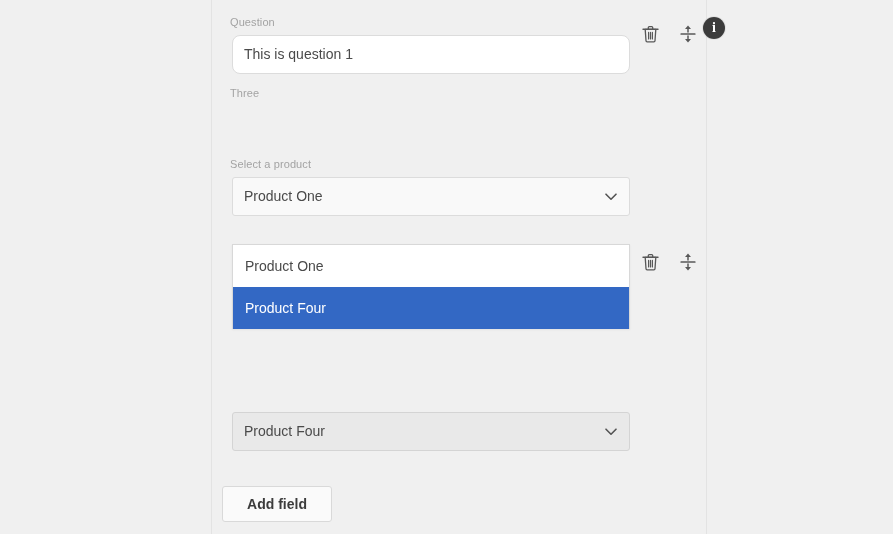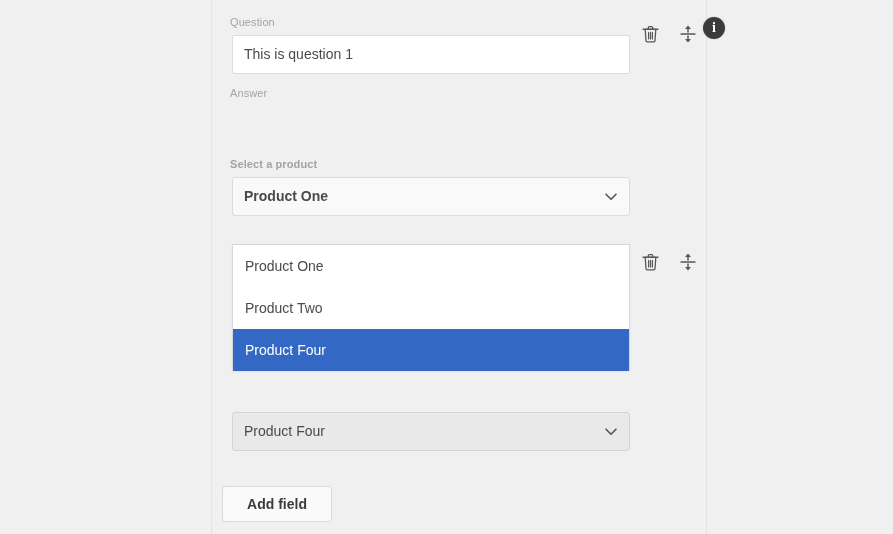--- a/index.html
+++ b/index.html
@@ -60,21 +60,21 @@
   }
 
   .text-input {
     position: relative;
     box-sizing: border-box;
     margin-left: 20px;
     width: 398px;
     height: 39px;
     background: #ffffff;
     border: 1px solid #dcdcdc;
-    border-radius: 2px;
+    border-radius: 8px;
     font-size: 14px;
     color: #4a4a4a;
     line-height: 37px;
     padding-left: 11px;
     white-space: nowrap;
     overflow: hidden;
   }
 
   .select-control {
     position: relative;
@@ -228,40 +228,39 @@
                 <path d="M9 18.4l-3-3.4h6l-3 3.4z" fill="#585858"></path>
               </svg>
             </span>
           </div>
           <div class="info-badge">i</div>
         </div>
       </div>
     </div>
 
     <div class="field-group" style="top:85px;">
-      <div class="field-label">Answer</div>
+      <div class="field-label">Three</div>
     </div>
 
-    <div class="field-group" style="top:156px;font-weight:bold;">
+    <div class="field-group" style="top:156px;">
       <div class="field-label">Select a product</div>
       <div class="select-control">
         <span>Product One</span>
         <span class="chevron">
           <svg width="12" height="8" viewBox="0 0 12 8" fill="none" xmlns="http://www.w3.org/2000/svg">
             <path d="M1 1.2L6 6.2L11 1.2" stroke="#555555" stroke-width="1.6" stroke-linecap="round" stroke-linejoin="round"></path>
           </svg>
         </span>
       </div>
     </div>
 
     <div class="field-group" style="top:244px;">
 
       <div class="dropdown-panel" style="top:0;">
         <div class="dropdown-option">Product One</div>
-        <div class="dropdown-option">Product Two</div>
         <div class="dropdown-option selected">Product Four</div>
       </div>
 
       <div class="select-control active" style="position:absolute; top:168px;">
         <span>Product Four</span>
         <span class="chevron">
           <svg width="12" height="8" viewBox="0 0 12 8" fill="none" xmlns="http://www.w3.org/2000/svg">
             <path d="M1 1.2L6 6.2L11 1.2" stroke="#555555" stroke-width="1.6" stroke-linecap="round" stroke-linejoin="round"></path>
           </svg>
         </span>

